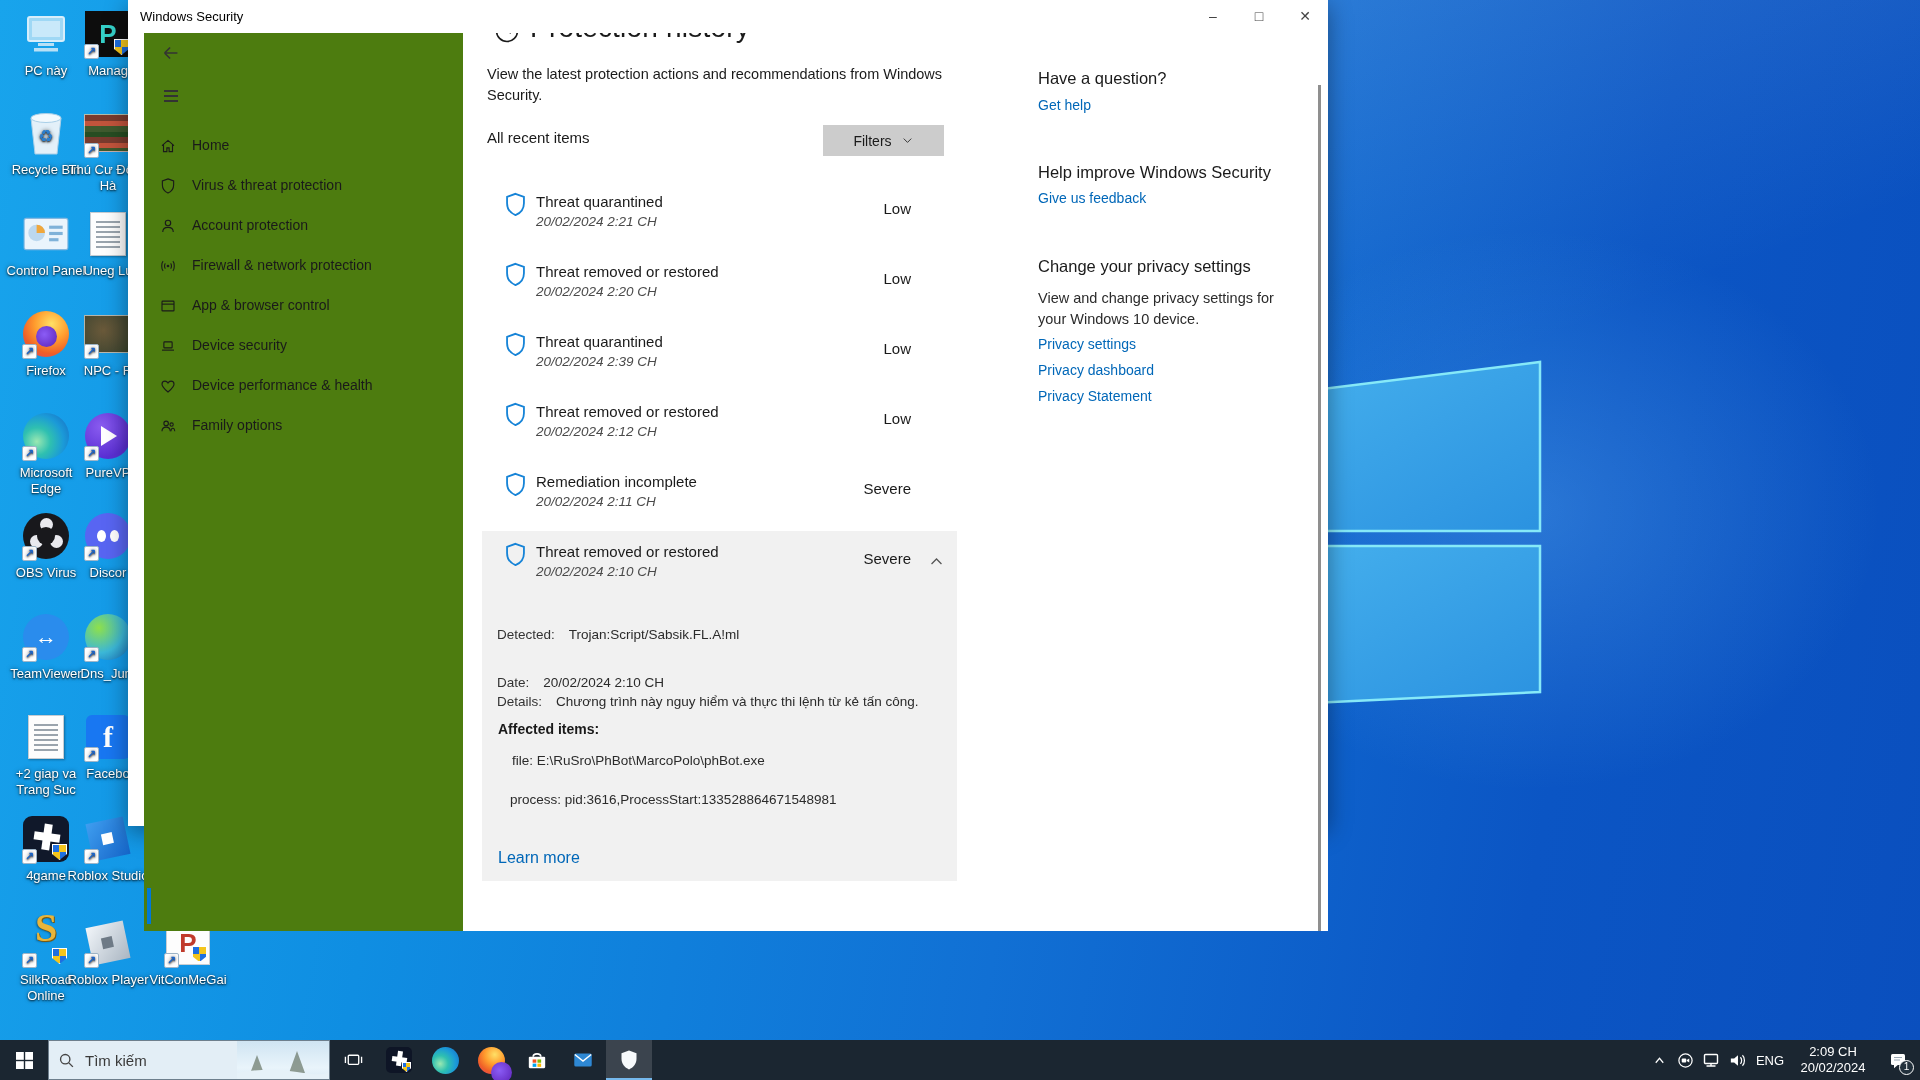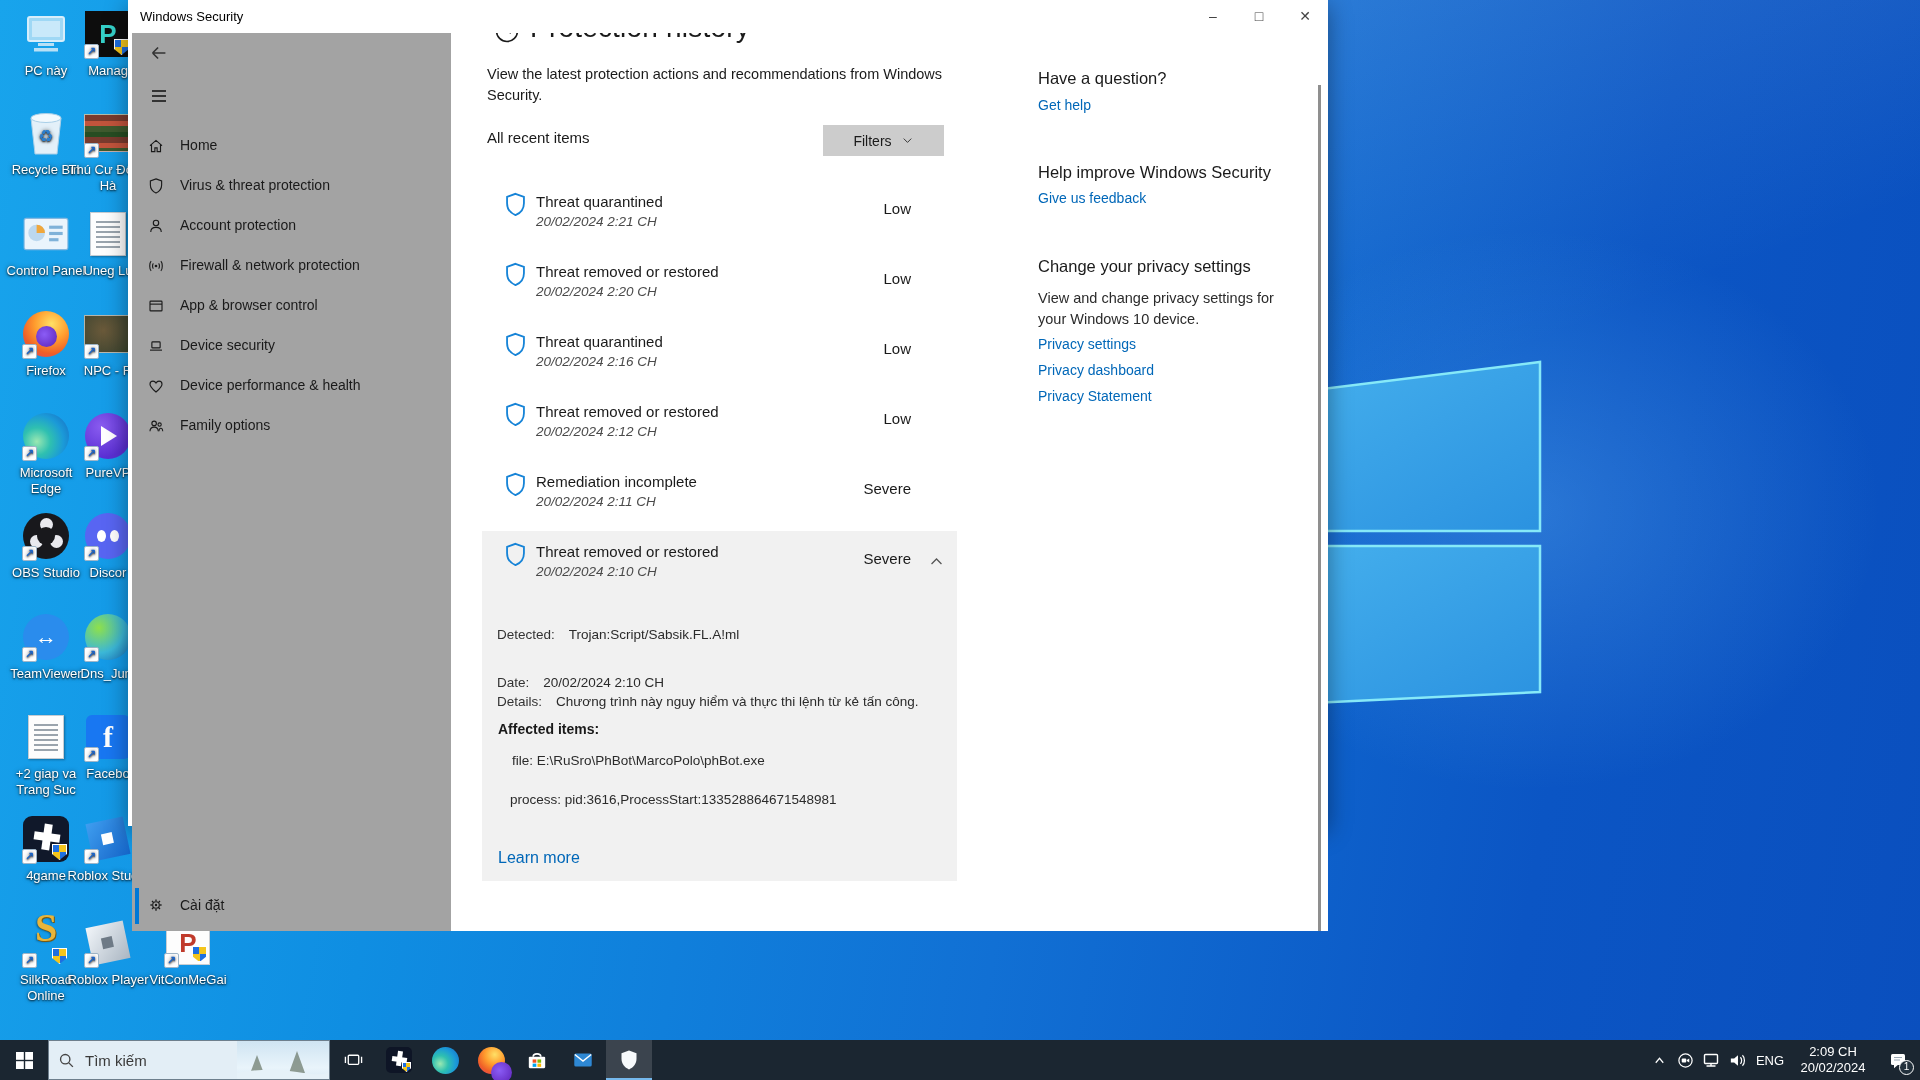--- a/index.html
+++ b/index.html
@@ -65,21 +65,21 @@
   .srd b { font-family:"Liberation Serif",serif; font-size:40px; color:#e8b53a; font-weight:bold;
            text-shadow:1px 1px 0 #7a5a10, -1px 1px 2px rgba(0,0,0,.4); }
 
   
   .win { position:absolute; left:128px; top:0; width:1200px; height:826px; background:#fff; z-index:10;
          box-shadow:0 6px 22px rgba(0,0,0,.4); }
   .titlebar { position:absolute; left:0; top:0; width:100%; height:33px; background:#fff; z-index:6; }
   .titlebar .t { position:absolute; left:12px; top:9px; font-size:13px; color:#000; }
   .capbtns { position:absolute; right:0; top:0; height:33px; display:flex; z-index:7; }
   .capbtn { width:46px; height:32px; display:flex; align-items:center; justify-content:center; color:#444; font-size:14px; }
-  .sidebar { position:absolute; left:4px; top:33px; width:319px; height:898px; background:#a3a3a3; z-index:5; }
+  .sidebar { position:absolute; left:16px; top:33px; width:319px; height:898px; background:#4d7c0f; z-index:5; }
   .iconbtn { position:absolute; left:10px; width:34px; height:30px; display:flex; align-items:center; justify-content:center; }
   .nav-item { position:absolute; left:0; width:319px; height:40px; font-size:14px; color:#1a1a1a; }
   .nav-item .nicon { position:absolute; left:15px; top:11px; }
   .nav-item .nlabel { position:absolute; left:48px; top:11px; }
   .accent-bar { position:absolute; left:3px; top:888px; width:4px; height:36px; background:#0078d7; }
   .settings-item { position:absolute; left:0; top:888px; width:319px; height:36px; font-size:14px; color:#1a1a1a; }
   .settings-item .nicon { position:absolute; left:15px; top:8px; }
   .settings-item .nlabel { position:absolute; left:48px; top:9px; }
 
   .content { position:absolute; left:319px; top:0; width:881px; height:931px; background:#fff; }
@@ -189,21 +189,21 @@
 </div>
 <div class="dicon" style="left:4px;top:511px">
   <div class="img">
       <div class="circ obs">
         <i></i>
         <i></i>
         <i></i>
       </div>
       <span class="sc">↗</span>
     </div>
-  <span>OBS Studio</span>
+  <span>OBS Virus</span>
 </div>
 <div class="dicon" style="left:4px;top:612px">
   <div class="img">
       <div class="circ tvw">↔</div>
       <span class="sc">↗</span>
     </div>
   <span>TeamViewer</span>
 </div>
 <div class="dicon" style="left:4px;top:712px">
   <div class="img">
@@ -397,37 +397,20 @@
       <svg class="nicon" width="18" height="18" viewBox="0 0 24 24">
           <circle cx="9.5" cy="8.5" r="3" stroke="#1a1a1a" stroke-width="1.5" fill="none"></circle>
           <path d="M4 19 C4 15 6.5 13.5 9.5 13.5 C12.5 13.5 15 15 15 19" stroke="#1a1a1a" stroke-width="1.5" fill="none"></path>
           <circle cx="16.8" cy="10" r="2.2" stroke="#1a1a1a" stroke-width="1.4" fill="none"></circle>
           <path d="M16 19 C16 16 17.3 14.8 18.8 15.1 C20.2 15.4 21 17 21 19" stroke="#1a1a1a" stroke-width="1.4" fill="none"></path>
         </svg>
       <span class="nlabel">Family options</span>
     </div>
 
     <div class="accent-bar" style="top:855px"></div>
-    <div class="settings-item" style="top:855px">
-      <svg class="nicon" width="18" height="18" viewBox="0 0 24 24">
-          <circle cx="12" cy="12" r="4.4" stroke="#1a1a1a" stroke-width="1.5" fill="none"></circle>
-          <circle cx="12" cy="12" r="1.6" fill="#1a1a1a"></circle>
-          <g stroke="#1a1a1a" stroke-width="1.8">
-            <path d="M12 4.5 V6.8"></path>
-            <path d="M12 17.2 V19.5"></path>
-            <path d="M4.5 12 H6.8"></path>
-            <path d="M17.2 12 H19.5"></path>
-            <path d="M6.7 6.7 L8.3 8.3"></path>
-            <path d="M15.7 15.7 L17.3 17.3"></path>
-            <path d="M6.7 17.3 L8.3 15.7"></path>
-            <path d="M15.7 8.3 L17.3 6.7"></path>
-          </g>
-        </svg>
-      <span class="nlabel">Cài đặt</span>
-    </div>
   </div>
 
   <div class="content">
     <svg class="pg-head-icon" width="30" height="30" viewBox="0 0 30 30">
         <circle cx="15" cy="15" r="10.5" stroke="#1a1a1a" stroke-width="1.6" fill="none"></circle>
         <path d="M15 9 V15 L19 17" stroke="#1a1a1a" stroke-width="1.6" fill="none"></path>
         <path d="M4.5 9 L4 4 M4.5 9 L9.5 8.3" stroke="#1a1a1a" stroke-width="1.6" fill="none"></path>
       </svg>
     <div class="pg-title">Protection history</div>
     <div class="pg-desc">View the latest protection actions and recommendations from Windows Security.</div>
@@ -453,21 +436,21 @@
         </svg>
       <span class="rtitle">Threat removed or restored</span>
       <span class="rtime">20/02/2024 2:20 CH</span>
       <span class="rsev">Low</span>
     </div>
     <div class="rowitem" style="top:323px">
       <svg class="rshield" width="27" height="27" viewBox="0 0 24 24">
           <path d="M12 2.5 L19.5 5.2 V10.8 C19.5 15.8 16.4 19.6 12 21.4 C7.6 19.6 4.5 15.8 4.5 10.8 V5.2 Z" stroke="#1583d7" stroke-width="1.6" fill="none"></path>
         </svg>
       <span class="rtitle">Threat quarantined</span>
-      <span class="rtime">20/02/2024 2:16 CH</span>
+      <span class="rtime">20/02/2024 2:39 CH</span>
       <span class="rsev">Low</span>
     </div>
     <div class="rowitem" style="top:393px">
       <svg class="rshield" width="27" height="27" viewBox="0 0 24 24">
           <path d="M12 2.5 L19.5 5.2 V10.8 C19.5 15.8 16.4 19.6 12 21.4 C7.6 19.6 4.5 15.8 4.5 10.8 V5.2 Z" stroke="#1583d7" stroke-width="1.6" fill="none"></path>
         </svg>
       <span class="rtitle">Threat removed or restored</span>
       <span class="rtime">20/02/2024 2:12 CH</span>
       <span class="rsev">Low</span>
     </div>

